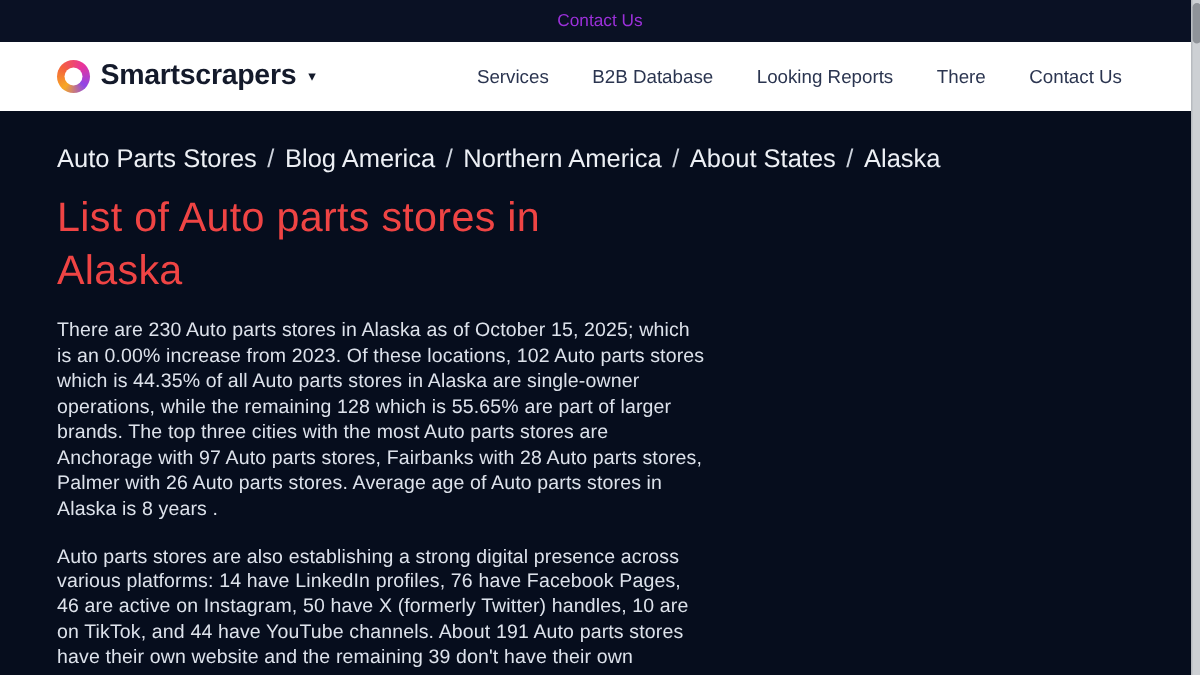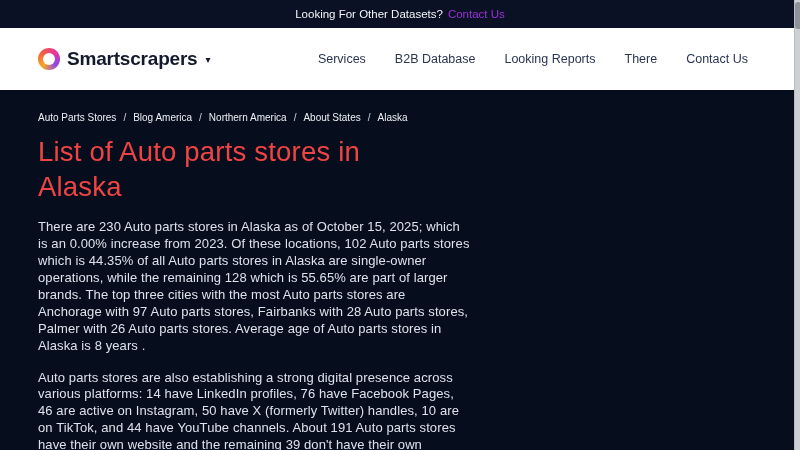--- a/index.html
+++ b/index.html
@@ -22,21 +22,21 @@
     color: #f2f4f8;
   }
   .top-banner a {
     color: #9b30d9;
     text-decoration: none;
     cursor: pointer;
   }
 
   
   .site-header {
-    height: 62px;
+    height: 46px;
     background: #ffffff;
     display: flex;
     align-items: center;
     justify-content: space-between;
     padding: 0 52px 0 38px;
   }
   .brand { display: flex; align-items: center; gap: 7px; cursor: pointer; }
   .logo-ring {
     width: 22px; height: 22px; border-radius: 50%;
     background: conic-gradient(from 220deg, #f7a823, #f4603e, #e9339b, #8f46e8, #f7a823);
@@ -49,21 +49,21 @@
   .brand-name { font-size: 19px; font-weight: 700; color: #141a2b; letter-spacing: -0.2px; }
   .brand-caret { font-size: 10px; color: #141a2b; margin-left: 1px; }
   .main-nav { display: flex; align-items: center; gap: 29px; }
   .main-nav .nav-item {
     font-size: 12.5px; color: #2b3550; text-decoration: none; cursor: pointer;
   }
 
   
   .page { padding: 22px 38px 0 38px; }
   .breadcrumb {
-    font-size: 10px; color: #edf0f5;
+    font-size: 17px; color: #edf0f5;
     display: flex; align-items: center; flex-wrap: wrap;
   }
   .breadcrumb .crumb { color: #edf0f5; text-decoration: none; cursor: pointer; }
   .breadcrumb .sep { margin: 0 7px; color: #cdd3dd; }
 
   h1.page-title {
     margin-top: 11px;
     font-size: 27.5px;
     font-weight: 500;
     line-height: 1.28;
@@ -88,21 +88,20 @@
   }
   .scrollbar-thumb {
     position: absolute; top: 2px; left: 0; width: 6px; height: 27px;
     background: #8f9399; border-radius: 3px; cursor: pointer;
   }
 </style>
 </head>
 <body>
 
 <div class="top-banner">
-  <span>Looking For Other Datasets?</span>
   <a class="banner-link">Contact Us</a>
 </div>
 
 <header class="site-header">
   <div class="brand">
     <span class="logo-ring"></span>
     <span class="brand-name">Smartscrapers</span>
     <span class="brand-caret">▾</span>
   </div>
   <nav class="main-nav">

